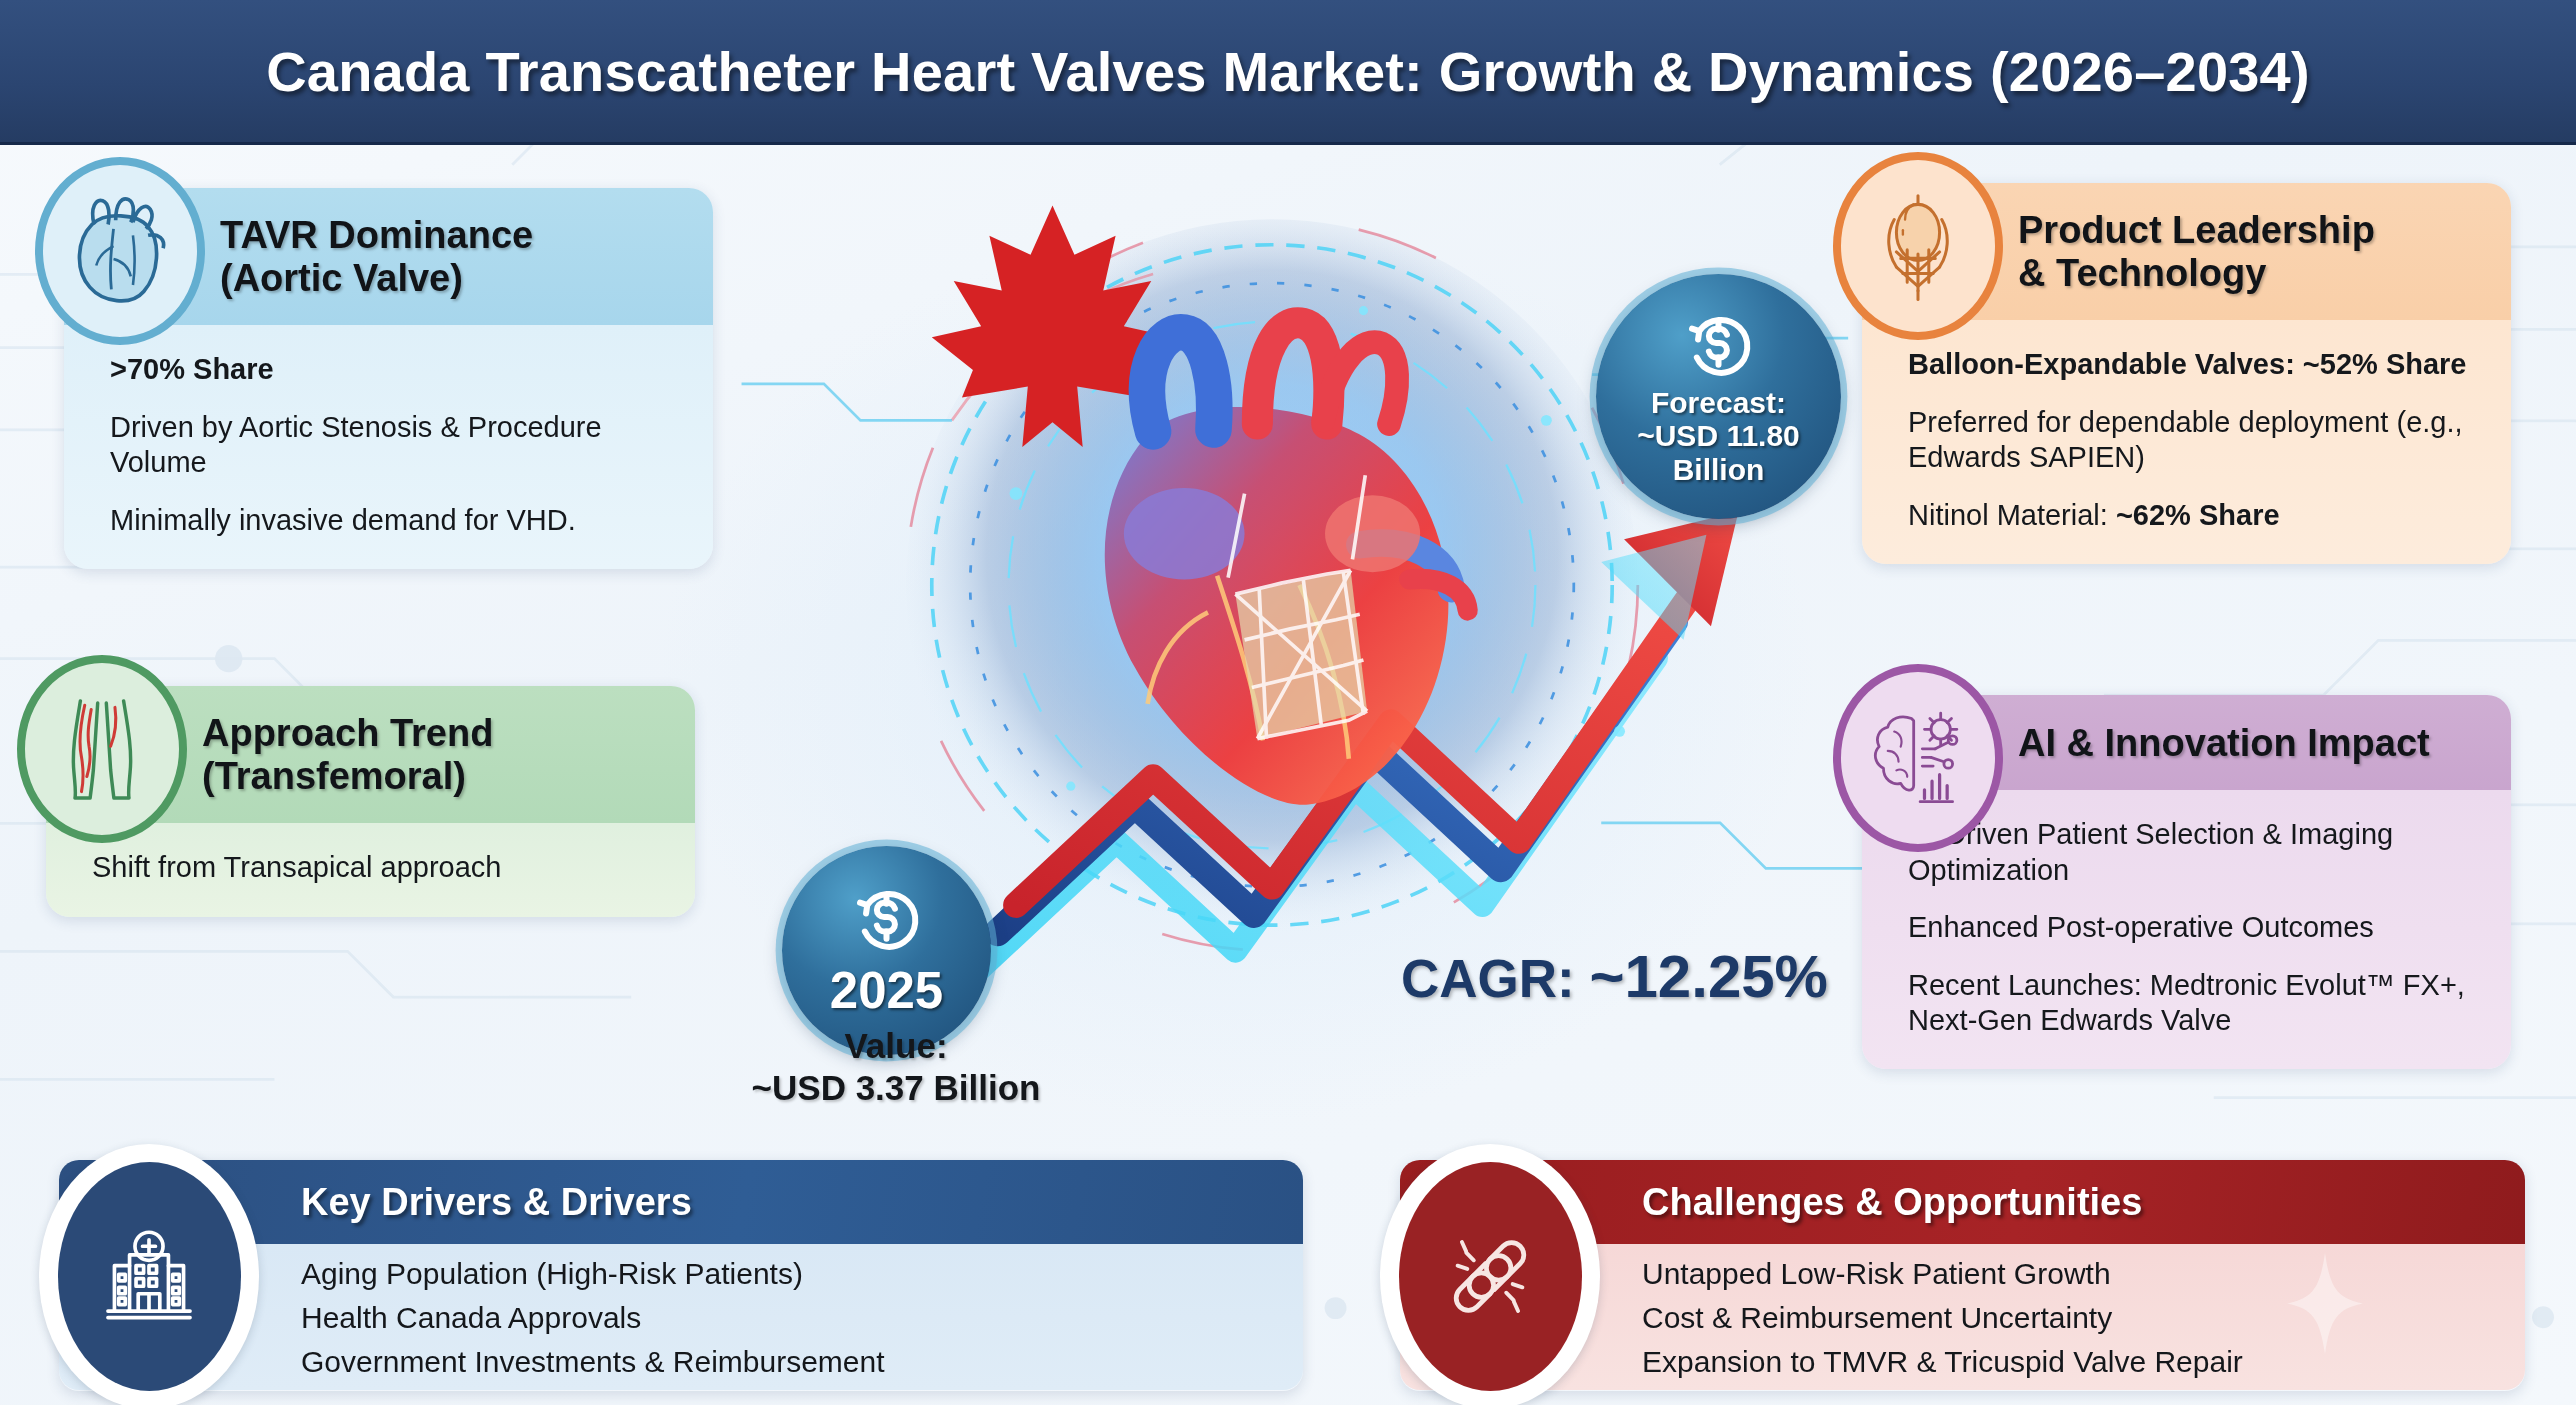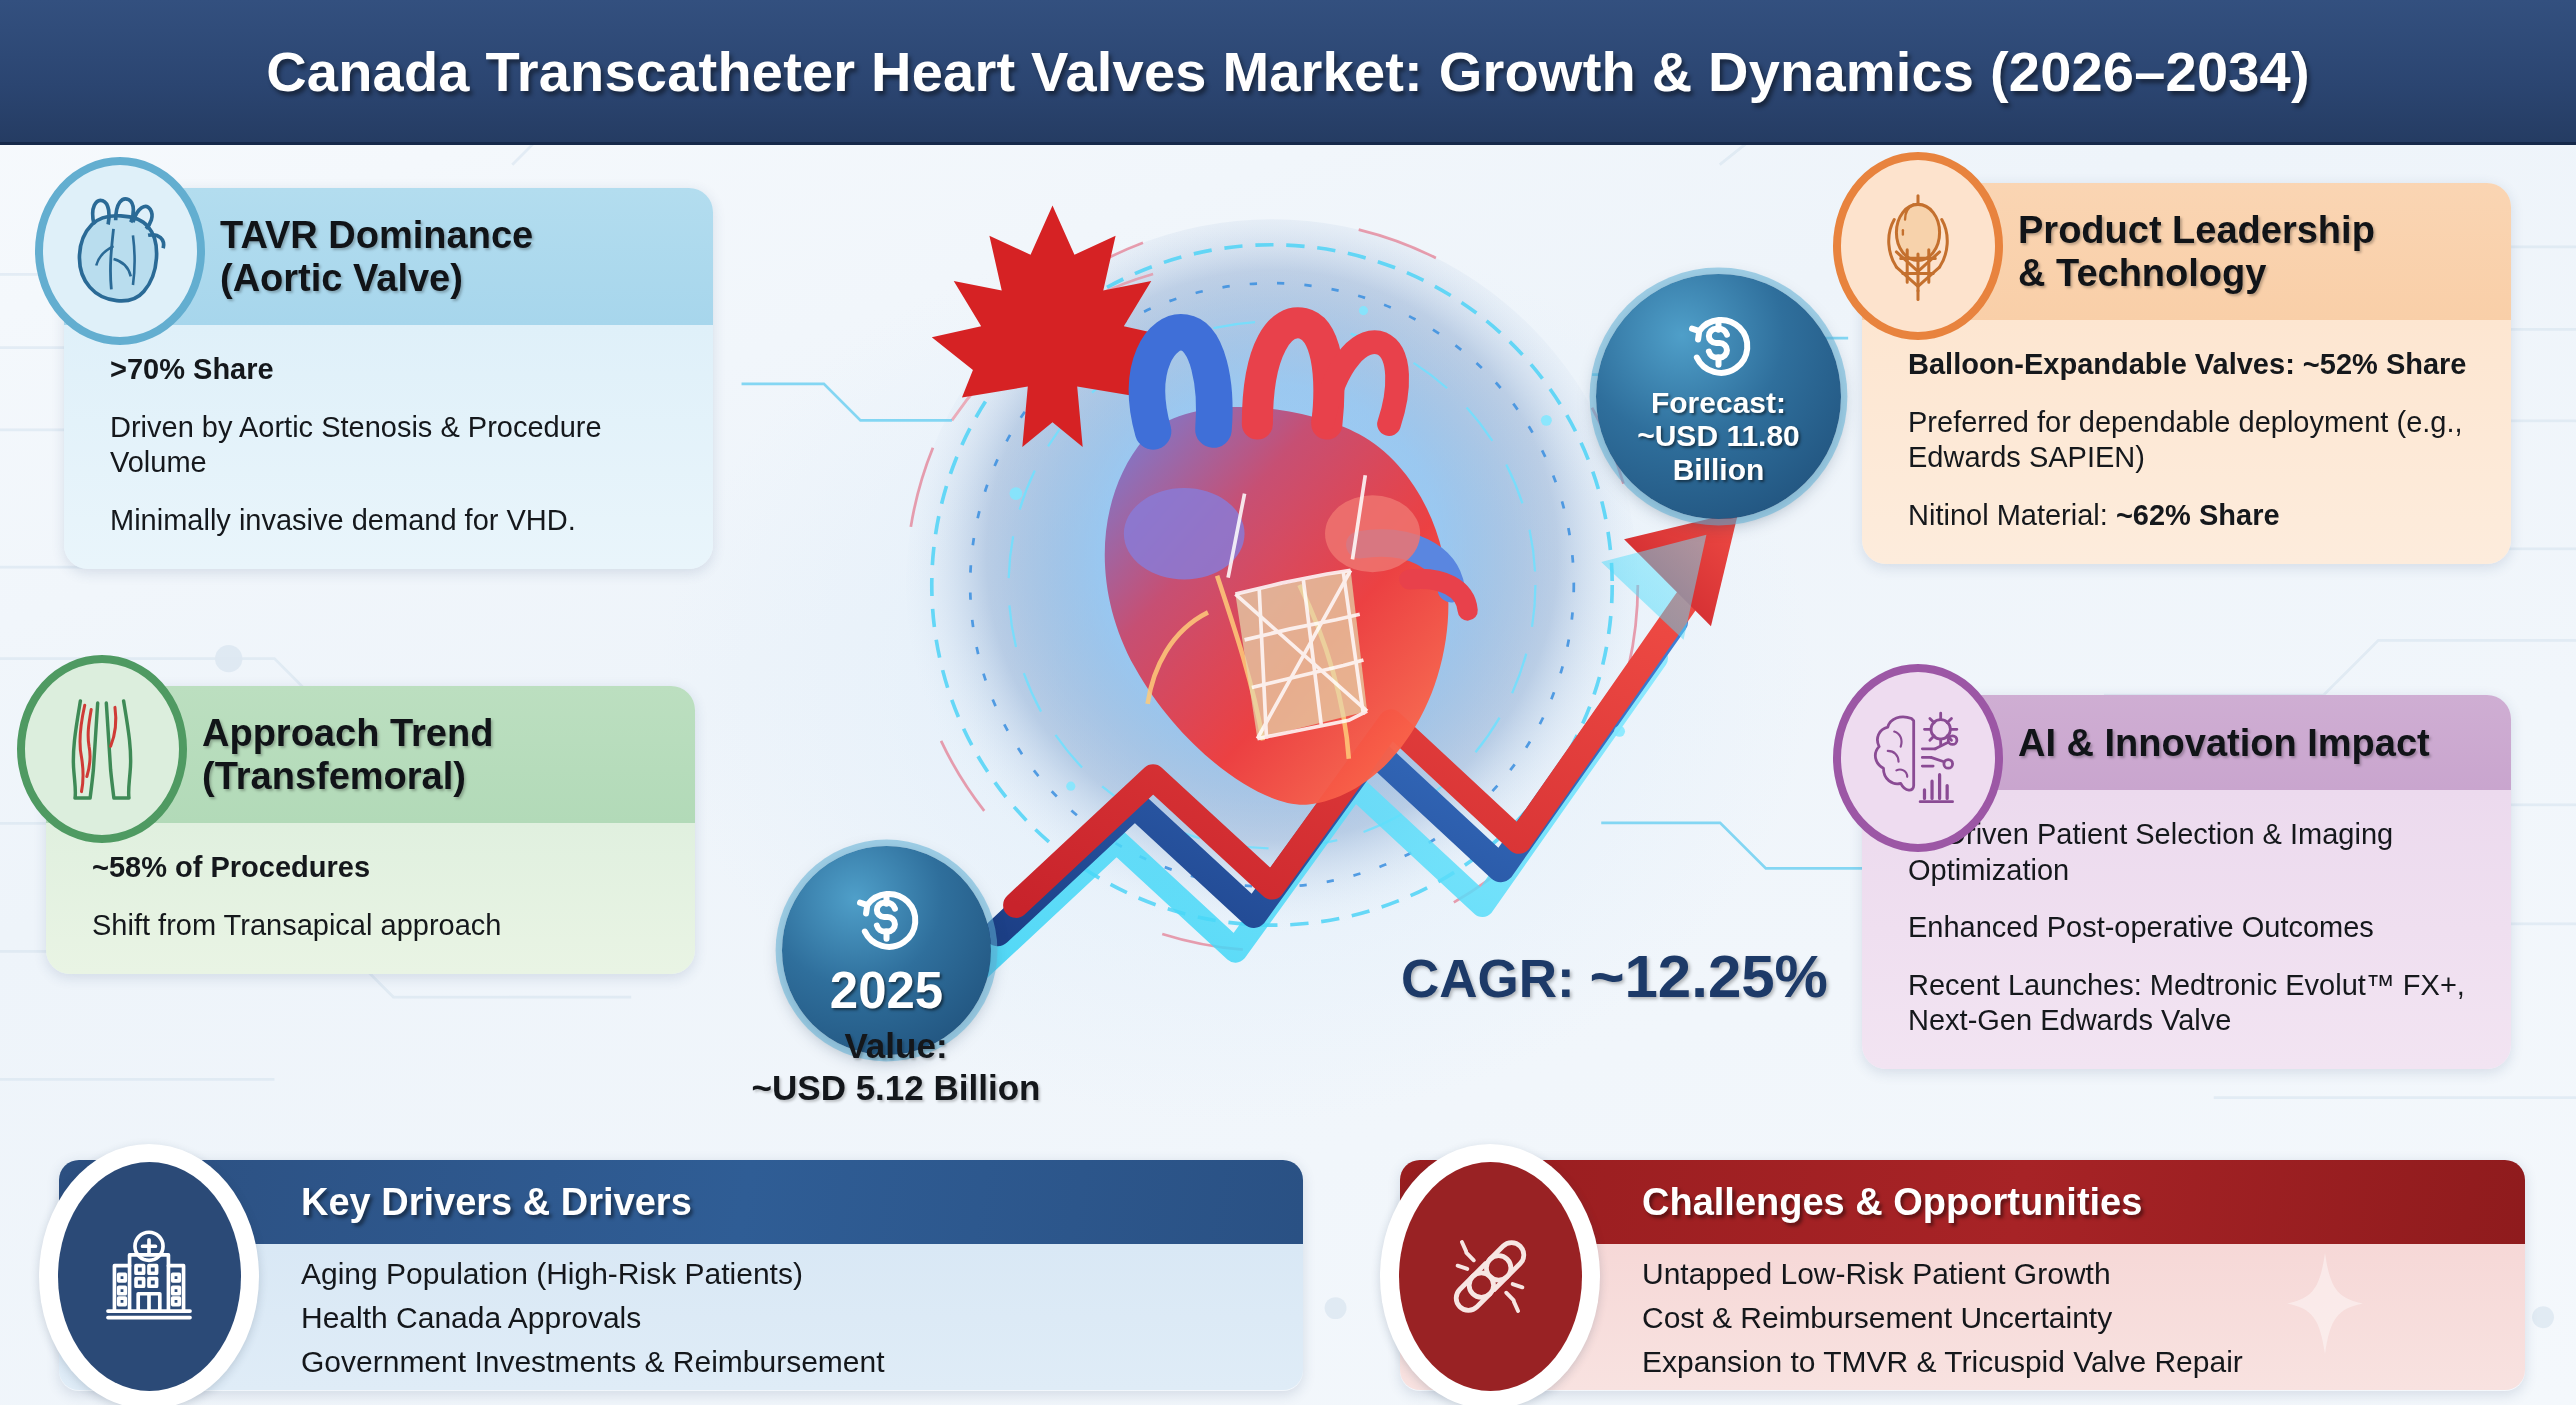--- a/index.html
+++ b/index.html
@@ -342,21 +342,21 @@
     <path d="M14 42 A22 22 0 1 0 16 20"></path>
     <path d="M10 18 L16 20 L15 27"></path>
     <path d="M39 23 a7 7 0 0 0-7-5 h-2 a6 6 0 0 0 0 12 h3 a6 6 0 0 1 0 12 h-2 a7 7 0 0 1-7-5"></path>
     <path d="M32 13 v6 M32 42 v6"></path>
   </svg>
   <div class="ctext">2025</div>
 </div>
 
 <div id="value-caption">
   <div>Value:</div>
-  <div>~USD 5.12 Billion</div>
+  <div>~USD 3.37 Billion</div>
 </div>
 
 <div id="cagr">
   <span>CAGR: </span><span class="num">~12.25%</span>
 </div>
 
 <div id="card-tavr" class="side-card">
   <div class="icon-badge">
     <svg viewBox="0 0 100 110" fill="none" stroke="#2a6a96" stroke-width="3.4" stroke-linejoin="round">
       <path d="M24 30 C10 44 8 72 22 88 C34 102 60 106 72 92 C86 76 88 46 76 32
@@ -399,21 +399,20 @@
       </g>
     </svg>
   </div>
   <div class="card-head">
     <div class="card-title">
       <div>Approach Trend</div>
       <div>(Transfemoral)</div>
     </div>
   </div>
   <div class="card-body">
-    <div class="row bold">~58% of Procedures</div>
     <div class="row">Shift from Transapical approach</div>
   </div>
 </div>
 
 <div id="card-product" class="side-card">
   <div class="icon-badge">
     <svg viewBox="0 0 100 110" fill="none" stroke="#c4702e" stroke-width="2.8" stroke-linecap="round" stroke-linejoin="round">
       <path d="M50 8 v8"></path>
       <ellipse cx="50" cy="42" rx="20" ry="26" fill="#f7d2ab"></ellipse>
       <path d="M38 30 C38 22 42 18 46 16" stroke-width="2.2"></path>

